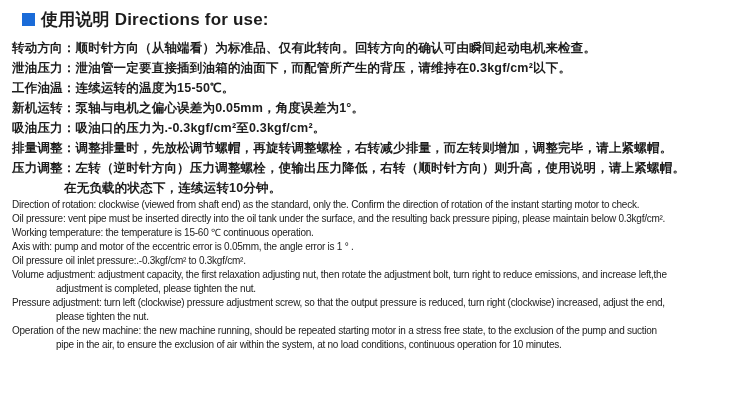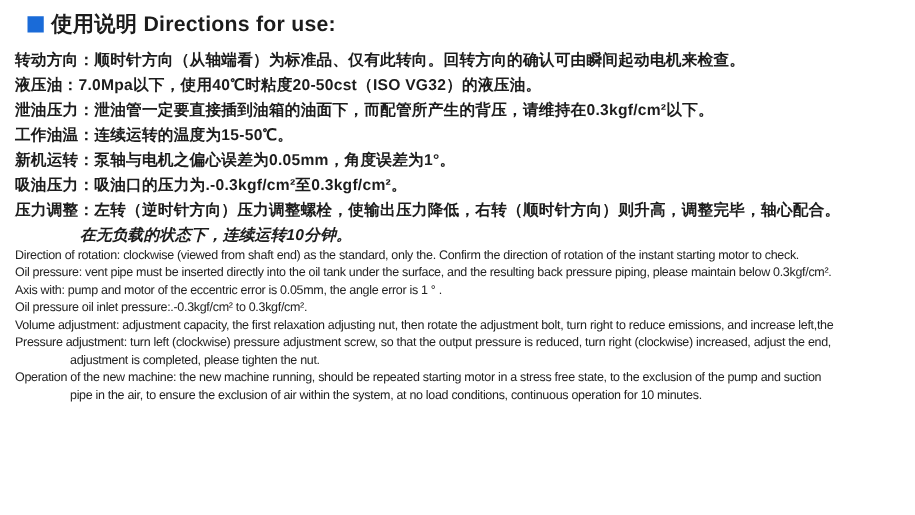--- a/index.html
+++ b/index.html
@@ -39,21 +39,21 @@
     white-space: nowrap;
   }
   .zh-section { }
   .zh-line {
     font-size: 12.5px;
     font-weight: bold;
     line-height: 20px;
     white-space: nowrap;
     letter-spacing: 0.2px;
   }
-  .zh-line.cont { padding-left: 52px; font-style: italic; }
+  .zh-line.cont { padding-left: 52px; }
   .en-section { margin-top: 0; }
   .en-line {
     font-size: 10px;
     line-height: 14px;
     letter-spacing: -0.25px;
     white-space: nowrap;
     color: #222;
   }
   .en-line.cont { padding-left: 44px; }
 </style>
@@ -62,34 +62,36 @@
 
 <div class="page">
 
   <div class="title-row">
     <span class="sq"></span>
     <span class="title-text">使用说明 Directions for use:</span>
   </div>
 
   <div class="zh-section">
     <div class="zh-line">转动方向：顺时针方向（从轴端看）为标准品、仅有此转向。回转方向的确认可由瞬间起动电机来检查。</div>
-    <div class="zh-line">液压油：7.0Mpa以下，使用40℃时粘度20-50cst（ISO VG32）的液压油。</div>
     <div class="zh-line">泄油压力：泄油管一定要直接插到油箱的油面下，而配管所产生的背压，请维持在0.3kgf/cm²以下。</div>
     <div class="zh-line">工作油温：连续运转的温度为15-50℃。</div>
     <div class="zh-line">新机运转：泵轴与电机之偏心误差为0.05mm，角度误差为1°。</div>
     <div class="zh-line">吸油压力：吸油口的压力为.-0.3kgf/cm²至0.3kgf/cm²。</div>
-    <div class="zh-line">压力调整：左转（逆时针方向）压力调整螺栓，使输出压力降低，右转（顺时针方向）则升高，调整完毕，轴心配合。</div>
+    <div class="zh-line">排量调整：调整排量时，先放松调节螺帽，再旋转调整螺栓，右转减少排量，而左转则增加，调整完毕，请上紧螺帽。</div>
+    <div class="zh-line">压力调整：左转（逆时针方向）压力调整螺栓，使输出压力降低，右转（顺时针方向）则升高，使用说明，请上紧螺帽。</div>
     <div class="zh-line cont">在无负载的状态下，连续运转10分钟。</div>
   </div>
 
   <div class="en-section">
     <div class="en-line">Direction of rotation: clockwise (viewed from shaft end) as the standard, only the. Confirm the direction of rotation of the instant starting motor to check.</div>
     <div class="en-line">Oil pressure: vent pipe must be inserted directly into the oil tank under the surface, and the resulting back pressure piping, please maintain below 0.3kgf/cm².</div>
+    <div class="en-line">Working temperature: the temperature is 15-60 ℃ continuous operation.</div>
     <div class="en-line">Axis with: pump and motor of the eccentric error is 0.05mm, the angle error is 1 ° .</div>
     <div class="en-line">Oil pressure oil inlet pressure:.-0.3kgf/cm² to 0.3kgf/cm².</div>
     <div class="en-line">Volume adjustment: adjustment capacity, the first relaxation adjusting nut, then rotate the adjustment bolt, turn right to reduce emissions, and increase left,the</div>
+    <div class="en-line cont">adjustment is completed, please tighten the nut.</div>
     <div class="en-line">Pressure adjustment: turn left (clockwise) pressure adjustment screw, so that the output pressure is reduced, turn right (clockwise) increased, adjust the end,</div>
-    <div class="en-line cont">adjustment is completed, please tighten the nut.</div>
+    <div class="en-line cont">please tighten the nut.</div>
     <div class="en-line">Operation of the new machine: the new machine running, should be repeated starting motor in a stress free state, to the exclusion of the pump and suction</div>
     <div class="en-line cont">pipe in the air, to ensure the exclusion of air within the system, at no load conditions, continuous operation for 10 minutes.</div>
   </div>
 
 </div>
 
 </body></html>

